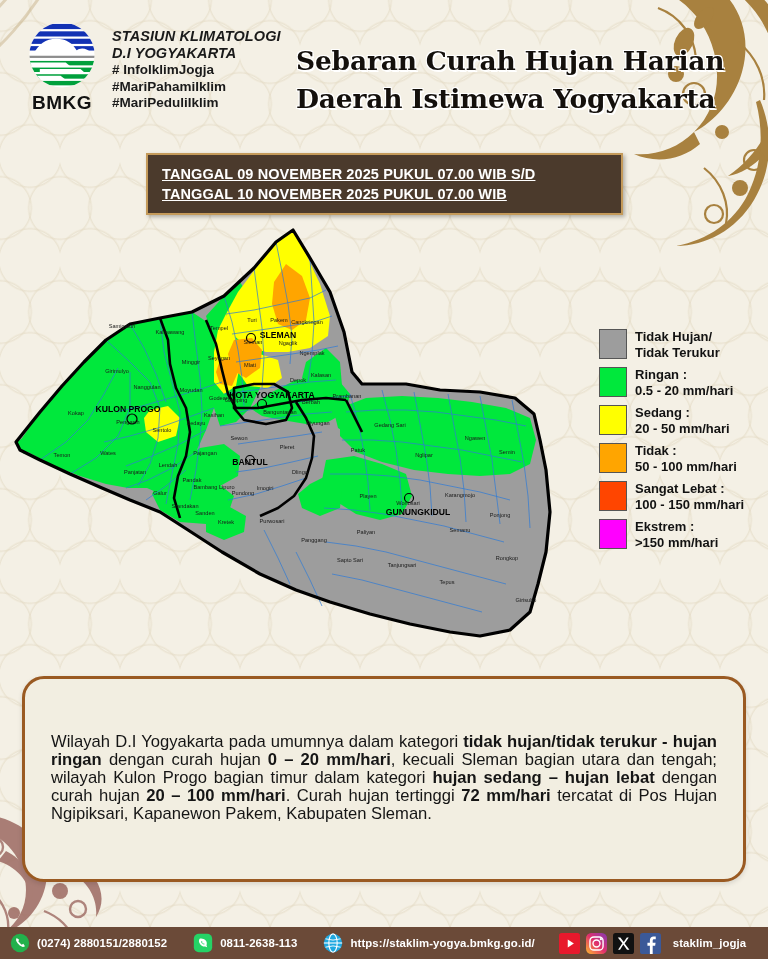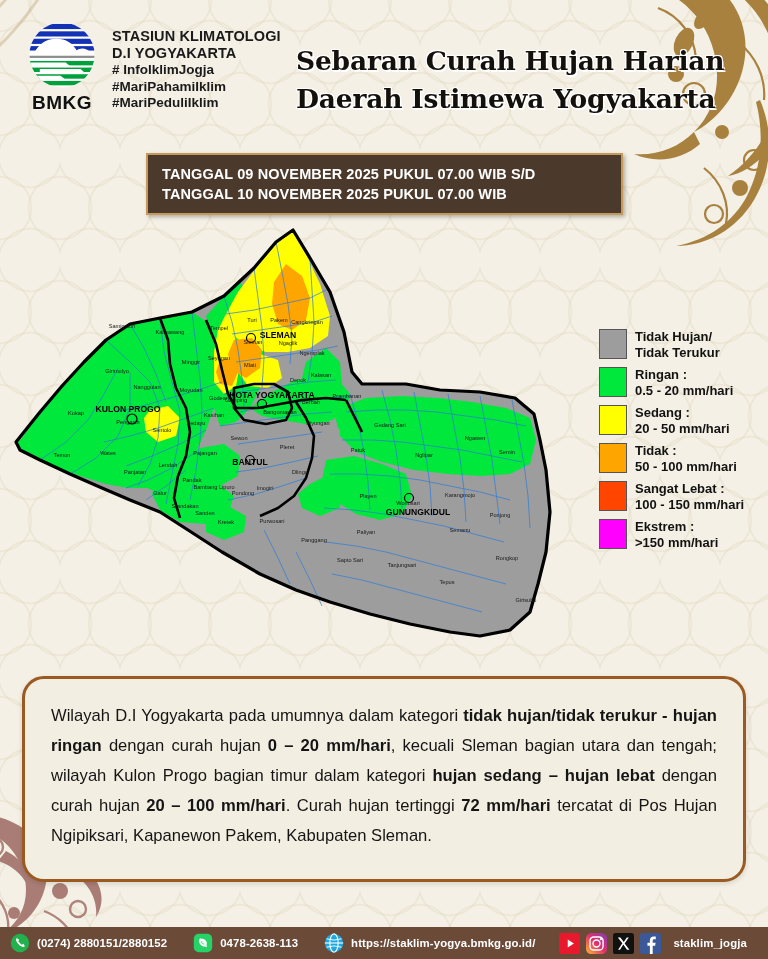--- a/index.html
+++ b/index.html
@@ -51,21 +51,21 @@
     width: 92px; text-align: center;
   }
   #logo-mark { width: 74px; height: 74px; margin: 0 auto; display: block; }
   #logo-word {
     font-size: 19px; font-weight: bold; letter-spacing: .5px;
     color: #111; margin-top: 1px; line-height: 1;
   }
   #station-block { position: absolute; left: 112px; top: 28px; }
   .station-line {
     font-size: 14.5px; font-weight: bold; color: #1a1a1a;
-    letter-spacing: .1px; line-height: 17px;
+    letter-spacing: .1px; line-height: 17px; font-style: italic;
   }
   .hash-line {
     font-size: 13.5px; font-weight: bold; color: #1a1a1a;
     line-height: 16.5px;
   }
   #title-block { position: absolute; left: 296px; top: 42px; width: 450px; }
   .big-title {
     font-family: "DejaVu Serif", serif;
     font-size: 26.5px; font-weight: bold; color: #14100c;
     line-height: 38px; letter-spacing: -.2px;
@@ -76,21 +76,21 @@
   
   #date-banner {
     position: absolute; left: 146px; top: 153px;
     width: 477px; padding: 9px 0 9px 14px;
     background: #4b3a2c;
     border: 2px solid #c49a5a;
     box-shadow: 2px 2px 4px rgba(0,0,0,.28);
   }
   .date-line {
     color: #fff; font-size: 14.5px; font-weight: bold;
-    line-height: 20px; letter-spacing: .1px;
+    line-height: 20px; letter-spacing: .1px; text-decoration: underline;
   }
 
   
   #map-area { position: absolute; left: 10px; top: 212px; width: 548px; height: 460px; }
   #map-svg { width: 100%; height: 100%; display:block; }
   .reg-label { font-size: 5.6px; fill: #1a1a1a; font-family: "Liberation Sans", sans-serif; }
   .kab-label { font-size: 8.6px; font-weight: bold; fill: #000; font-family: "Liberation Sans", sans-serif; }
 
   
   #legend { position: absolute; left: 568px; top: 328px; width: 192px; margin-left: 31px; }
@@ -105,22 +105,22 @@
   #narrative {
     position: absolute; left: 22px; top: 676px;
     width: 724px; height: 206px;
     background: #f2eee1;
     border: 3px solid #9a5a22;
     border-radius: 22px;
     padding: 22px 26px 0 26px;
     box-shadow: 0 2px 5px rgba(0,0,0,.12);
   }
   #narrative p {
-    font-size: 16.6px; line-height: 30px; color: #151515;
-    text-align: justify; text-justify: inter-word;
+    font-size: 16.6px; line-height: 18px; color: #151515;
+    text-align: justify; text-justify: inter-word; margin-top: 32px;
   }
   #narrative b { font-weight: bold; }
 
   
   #footer {
     position: absolute; left: 0; bottom: 0;
     width: 768px; height: 32px;
     background: #6b4a38;
     display: flex; align-items: center;
   }
@@ -466,21 +466,21 @@
         <path d="M8 6 C7 8 7 9 8 10.5 C9.5 13 11 14.5 13.5 16 C15 17 16 17 18 16 L16 13 L14 14 C12.5 13 11 11.5 10 10 L11 8 Z" fill="#fff"></path>
       </svg>
       <span class="f-text">(0274) 2880151/2880152</span>
     </div>
     <div class="f-item" style="margin-left:26px;">
       <svg class="f-icon" viewBox="0 0 24 24">
         <rect x="1" y="1" width="22" height="22" rx="6" fill="#25d366"></rect>
         <path d="M8 7 C6.5 9 7 11.5 8.6 13.5 C10.2 15.5 12.6 16.6 14.6 16.2 L17 17 L16.2 14.6 C17 12.8 16.6 10.4 15 8.8 C13.4 7.2 10 6 8 7 Z" fill="#fff"></path>
         <path d="M10 9.5 C9.6 10.6 10 11.6 11 12.6 C12 13.6 13 14 14 13.6 L13.2 12.4 L12.2 12.8 L11 11.6 L11.4 10.6 Z" fill="#25d366"></path>
       </svg>
-      <span class="f-text">0478-2638-113</span>
+      <span class="f-text">0811-2638-113</span>
     </div>
     <div class="f-item" style="margin-left:26px;">
       <svg class="f-icon" viewBox="0 0 24 24">
         <circle cx="12" cy="12" r="11" fill="#1ea8e0"></circle>
         <ellipse cx="12" cy="12" rx="5" ry="11" fill="none" stroke="#fff" stroke-width="1.3"></ellipse>
         <line x1="1" y1="12" x2="23" y2="12" stroke="#fff" stroke-width="1.3"></line>
         <path d="M3 7 Q12 10 21 7" fill="none" stroke="#fff" stroke-width="1.1"></path>
         <path d="M3 17 Q12 14 21 17" fill="none" stroke="#fff" stroke-width="1.1"></path>
       </svg>
       <span class="f-text">https://staklim-yogya.bmkg.go.id/</span>

